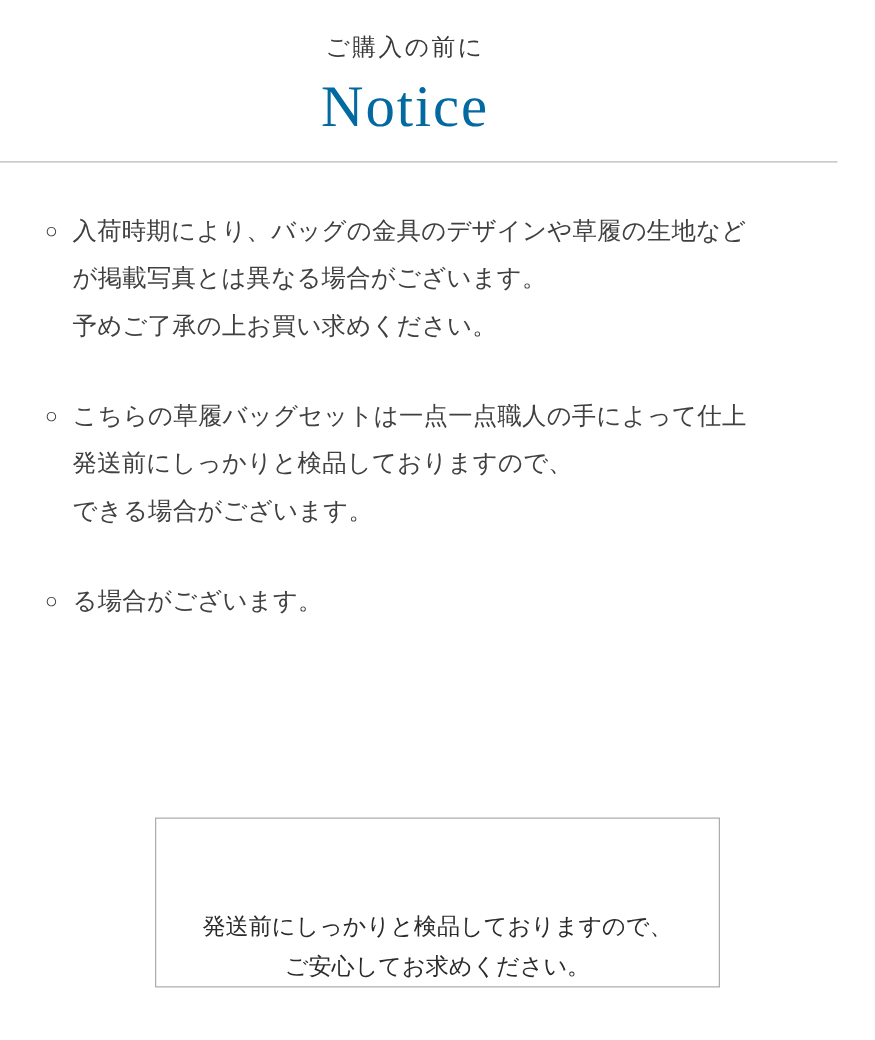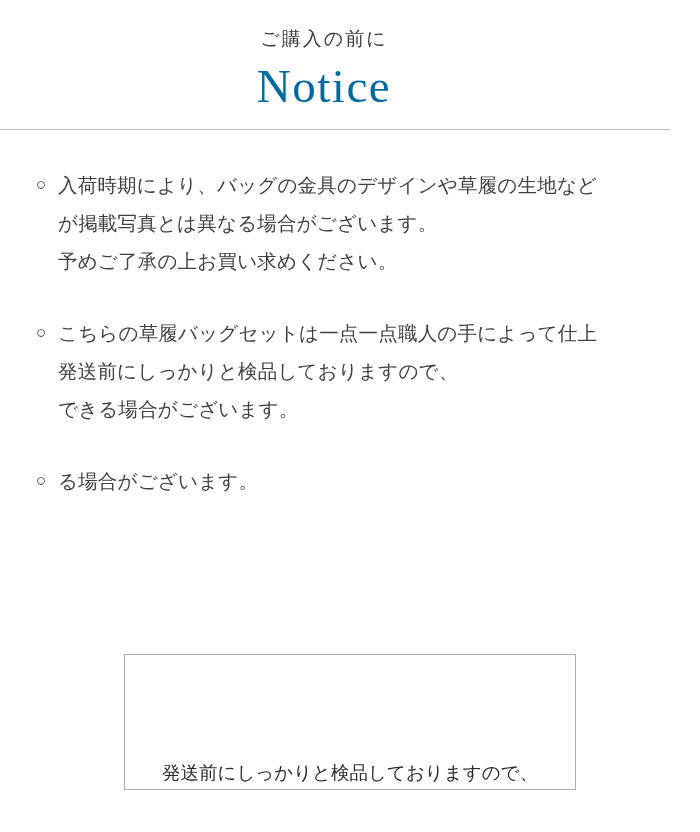--- a/index.html
+++ b/index.html
@@ -141,15 +141,16 @@
       <span class="bullet">○</span>
       <div class="notice-lines">
         <div class="notice-line">る場合がございます。</div>
       </div>
     </li>
 
   </ul>
 
   <div class="framed-box">
     <div class="framed-line">発送前にしっかりと検品しておりますので、</div>
+    <div class="framed-line">ご安心してお求めください。</div>
   </div>
 
 </div>
 
 </body></html>

